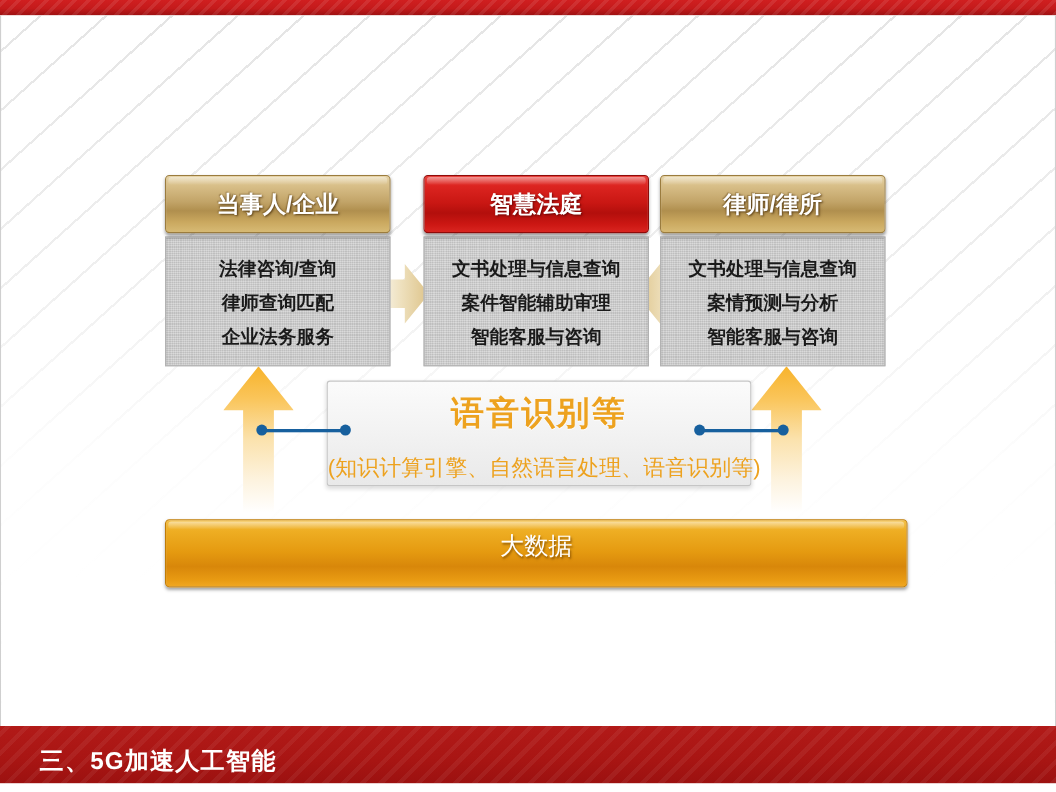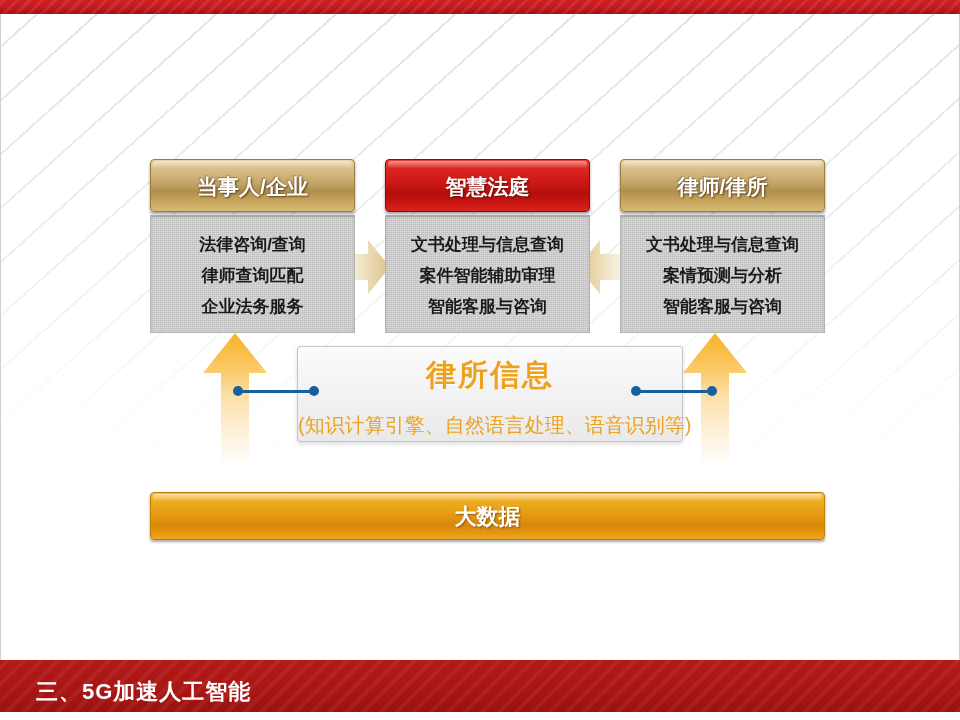--- a/index.html
+++ b/index.html
@@ -86,21 +86,21 @@
   
   .pillar {
     position: absolute;
     top: 133px;
     width: 205px;
     z-index: 5;
     margin-top: 26px;
   }
   .pillar.p1 { left: 150px; }
   .pillar.p2 { left: 385px; }
-  .pillar.p3 { left: 620px; }
+  .pillar.p3 { left: 600px; }
 
   .pillar-head {
     height: 53px;
     line-height: 53px;
     text-align: center;
     font-size: 21px;
     font-weight: bold;
     color: #ffffff;
     text-shadow: 1px 1px 2px rgba(60,35,0,0.75), -1px -1px 1px rgba(80,50,0,0.35);
     border-radius: 4px;
@@ -237,36 +237,35 @@
 
   
   .bigdata {
     position: absolute;
     left: 150px;
     top: 472px;
     width: 675px;
     z-index: 5;
   }
   .bigdata-head {
-    height: 48px;
+    height: 62px;
     line-height: 48px;
     text-align: center;
     font-size: 22px;
-    font-weight: bold;
+    font-weight: normal;
     color: #ffffff;
     text-shadow: 1px 1px 2px rgba(120,70,0,0.8);
     background: linear-gradient(to bottom,
       #f3c14a 0%, #eeae23 16%, #e59a10 48%,
       #d8870a 70%, #e89a12 90%, #f0a722 100%);
     border: 1px solid #c07c06;
     border-radius: 4px;
     box-shadow: 0 2px 3px rgba(0,0,0,0.35);
     position: relative;
     overflow: hidden;
-    margin-top: 20px;
   }
   .bigdata-head::after {
     content: "";
     position: absolute;
     left: 2px; right: 2px; top: 1px;
     height: 7px;
     border-radius: 3px;
     background: linear-gradient(to bottom, rgba(255,255,255,0.5), rgba(255,255,255,0.02));
   }
   .bigdata-body {
@@ -408,21 +407,21 @@
           <stop offset="50%" stop-color="#fbe2ad"></stop>
           <stop offset="78%" stop-color="#fdf3df"></stop>
           <stop offset="100%" stop-color="#ffffff"></stop>
         </linearGradient>
       </defs>
       <path d="M32,0 L64,40 L46,40 L46,133 L18,133 L18,40 L0,40 Z" fill="url(#vgradR)"></path>
     </svg>
   </div>
 
   <div class="ai-box">
-    <div class="ai-title">律所信息</div>
+    <div class="ai-title">语音识别等</div>
     <div class="ai-sub">(知识计算引擎、自然语言处理、语音识别等)</div>
   </div>
 
   <div class="connector left">
     <div class="dot a"></div>
     <div class="line"></div>
     <div class="dot b"></div>
   </div>
   <div class="connector right">
     <div class="dot a"></div>

